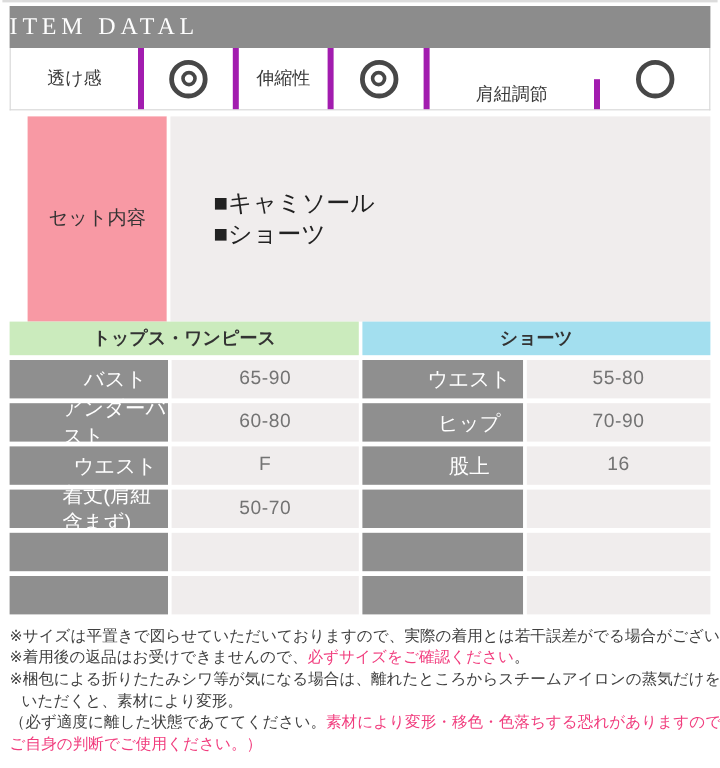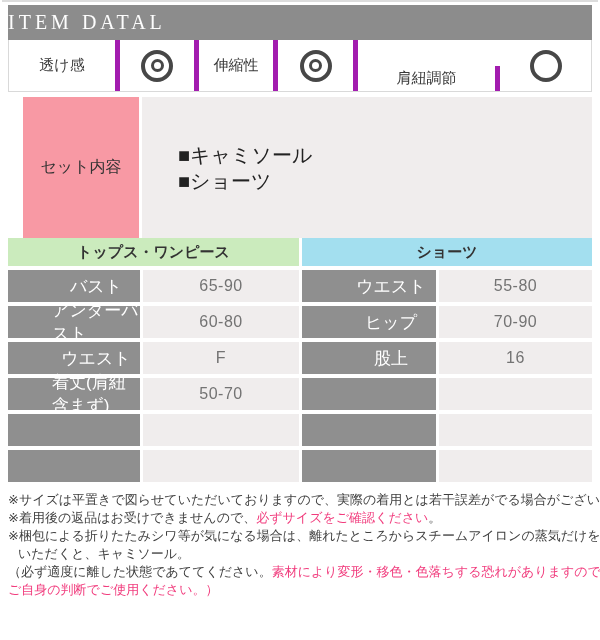--- a/index.html
+++ b/index.html
@@ -19,21 +19,21 @@
   .attr-cell { display:flex; align-items:center; justify-content:center; border-right:5px solid #a21caf; }
   .attr-cell:last-child { border-right:none; }
   .ac-l1 { width:111px; } .ac-v1 { width:79px; } .ac-l2 { width:79px; }
   .ac-v2 { width:80px; } .ac-l3 { width:142px;margin-top:26px; } .ac-v3 { flex:1; }
   .attr-label { font-size:15px; color:#3a3a3a; }
   .ring { width:32px; height:32px; border:4px solid #474747; border-radius:50%;
     display:flex; align-items:center; justify-content:center; }
   .ring-inner { width:13px; height:13px; border:3px solid #474747; border-radius:50%; }
 
   
-  .set-row { margin-top:5px; height:141px; display:flex;padding-left:15px; }
+  .set-row { margin-top:5px; height:171px; display:flex;padding-left:15px; }
   .set-label { width:116px; background:#f899a4; display:flex; align-items:center; justify-content:center;
     font-size:16px; color:#333; }
   .set-gap { width:3px; background:#fff; }
   .set-body { flex:1; background:#f0eded; display:flex; flex-direction:column; justify-content:center;
     padding-left:36px; }
   .set-item { font-size:20px; color:#222; line-height:26px; }
 
   
   .tables { display:flex; }
   .stable { width:291px; }
@@ -178,21 +178,21 @@
       <div class="note-line">
         <span>※サイズは平置きで図らせていただいておりますので、実際の着用とは若干誤差がでる場合がございます。</span>
       </div>
       <div class="note-line">
         <span>※着用後の返品はお受けできませんので、</span><span class="pink-text">必ずサイズをご確認ください</span><span>。</span>
       </div>
       <div class="note-line">
         <span>※梱包による折りたたみシワ等が気になる場合は、離れたところからスチームアイロンの蒸気だけをあてて</span>
       </div>
       <div class="note-line indent">
-        <span>いただくと、キャミソール。</span>
+        <span>いただくと、素材により変形。</span>
       </div>
       <div class="note-line paren">
         <span>（必ず適度に離した状態であててください。</span><span class="pink-text">素材により変形・移色・色落ちする恐れがありますので</span>
       </div>
       <div class="note-line paren">
         <span class="pink-text">ご自身の判断でご使用ください。）</span>
       </div>
     </div>
 
   </div>

